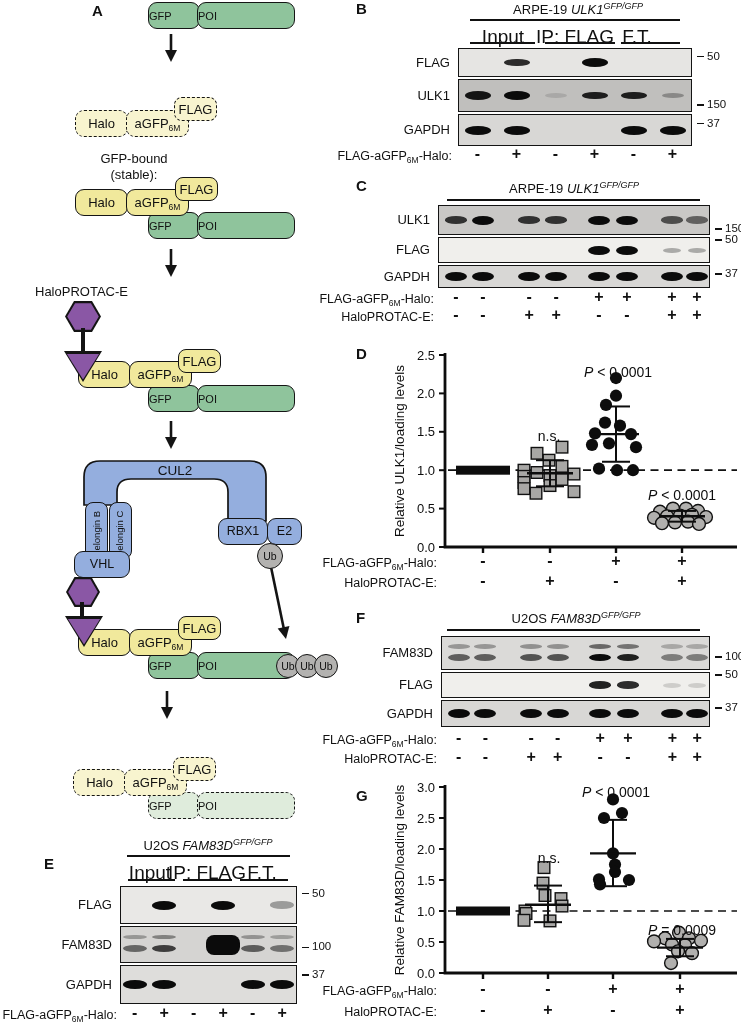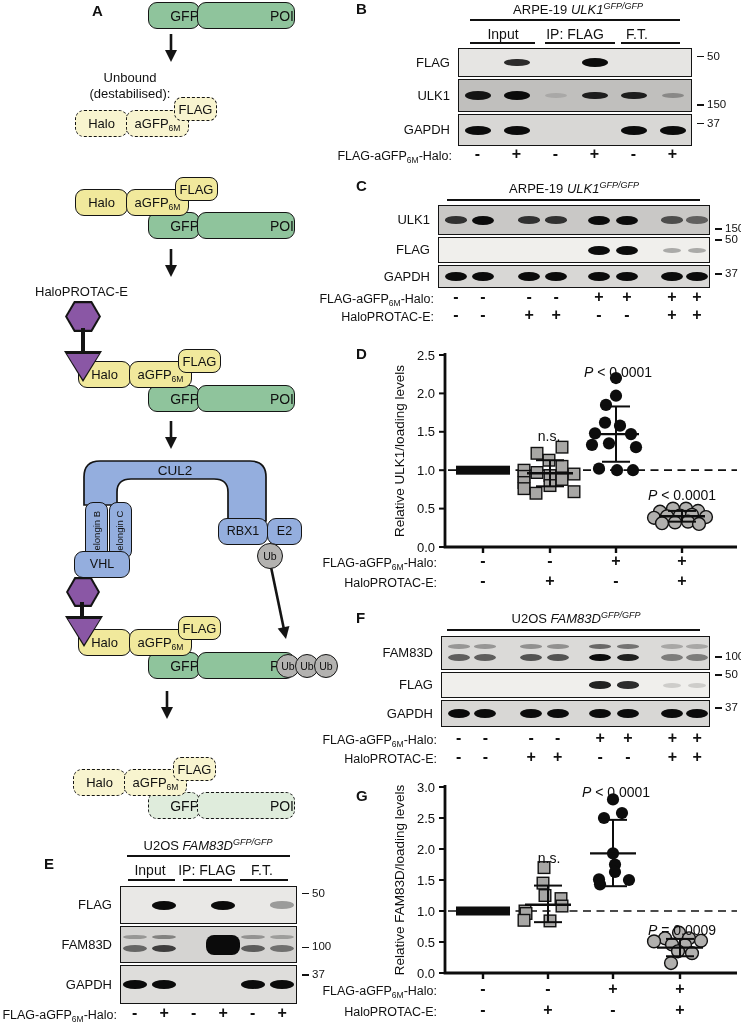--- a/index.html
+++ b/index.html
@@ -13,36 +13,36 @@
        align-items:center;justify-content:center;font-size:13px;line-height:1;white-space:nowrap}
   .yellow{background:#f1e99c}
   .ypale{background:#f8f4cf;border-style:dashed}
   .blue{background:#94aede}
   .circle{border-radius:50%;background:#b3b2b0;font-size:10.5px}
   .z1{z-index:1}.z2{z-index:2}.z3{z-index:3}.z4{z-index:4}
   .subm{font-size:8.5px;position:relative;top:3px}
   .supm{font-size:9px;font-style:italic;position:relative;top:-5px}
   .gp{position:absolute;width:147px;height:27px}
   .seg{position:absolute;top:0;bottom:0;background:#8fc49c;border:1.6px solid #151515;border-radius:9px;
-       display:flex;align-items:center;justify-content:flex-end;font-size:14px}
+       display:flex;align-items:center;justify-content:flex-start;font-size:11px}
   .seg.s1{left:0;width:52px;z-index:1}
   .seg.s2{left:49px;right:0;z-index:2}
   .gp.gpale .seg{background:#dfecdc;border-style:dashed}
   .cap{position:absolute;font-size:13px;text-align:center;line-height:1.2;white-space:nowrap}
   .treat-label{position:absolute;font-size:12.5px;text-align:right;white-space:nowrap}
   .pm{position:absolute;font-size:16px;font-weight:bold;transform:translateX(-50%);line-height:1}
   .strip{position:absolute;border:1.5px solid #141414}
   .band{position:absolute;background:#0b0b0b;border-radius:50%}
   .rowlab{position:absolute;font-size:13px;text-align:right;width:88px;white-space:nowrap}
   .marker-dash{position:absolute;height:1.6px;width:7px;background:#111}
   .marker-txt{position:absolute;font-size:11.5px;white-space:nowrap}
   .blot-title{position:absolute;font-size:13px;white-space:nowrap;transform:translateX(-50%)}
   .blot-title .gene{font-style:italic}
   .hline{position:absolute;background:#111;height:1.5px}
-  .grouplab{position:absolute;font-size:14px;transform:translateX(-50%);white-space:nowrap}
+  .grouplab{position:absolute;font-size:19px;transform:translateX(-50%);white-space:nowrap}
   .hexa{position:absolute;clip-path:polygon(25% 0,75% 0,100% 50%,75% 100%,25% 100%,0 50%);background:#141414}
   .hexa>div{position:absolute;inset:2.2px;clip-path:polygon(25% 0,75% 0,100% 50%,75% 100%,25% 100%,0 50%);background:#8a57a5}
   .tri{position:absolute;clip-path:polygon(0 0,100% 0,50% 100%);background:#141414}
   .tri>div{position:absolute;inset:2.6px;clip-path:polygon(0 0,100% 0,50% 100%);background:#8a57a5}
   .vline{position:absolute;width:4.5px;background:#141414}
   .rot{transform:rotate(-90deg);white-space:nowrap;font-size:9.5px}
 </style>
 </head>
 <body>
 
@@ -210,35 +210,35 @@
 
   <div class="gp" style="left:148px;top:2px">
     <div class="seg s1">
         <span>GFP</span>
       </div>
     <div class="seg s2">
         <span>POI</span>
       </div>
   </div>
 
-  <div class="cap" style="left:55px;top:70px;width:150px">
-    <div>Unbound</div>
-    <div>(destabilised):</div>
-  </div>
 
   <div class="box ypale z3" style="left:174px;top:97px;width:43px;height:24px;border-radius:8px">
       <span>FLAG</span>
     </div>
   <div class="box ypale z1" style="left:75px;top:110px;width:53px;height:27px">
       <span>Halo</span>
     </div>
   <div class="box ypale z2" style="left:126px;top:110px;width:63px;height:27px">
       <span><span>aGFP</span><span class="subm">6M</span></span>
     </div>
 
+  <div class="cap" style="left:59px;top:151px;width:150px">
+    <div>GFP-bound</div>
+    <div>(stable):</div>
+  </div>
 
   <div class="box yellow z3" style="left:175px;top:177px;width:43px;height:24px;border-radius:8px">
       <span>FLAG</span>
     </div>
   <div class="box yellow z1" style="left:75px;top:189px;width:53px;height:27px">
       <span>Halo</span>
     </div>
   <div class="box yellow z2" style="left:126px;top:189px;width:63px;height:27px">
       <span><span>aGFP</span><span class="subm">6M</span></span>
     </div>

